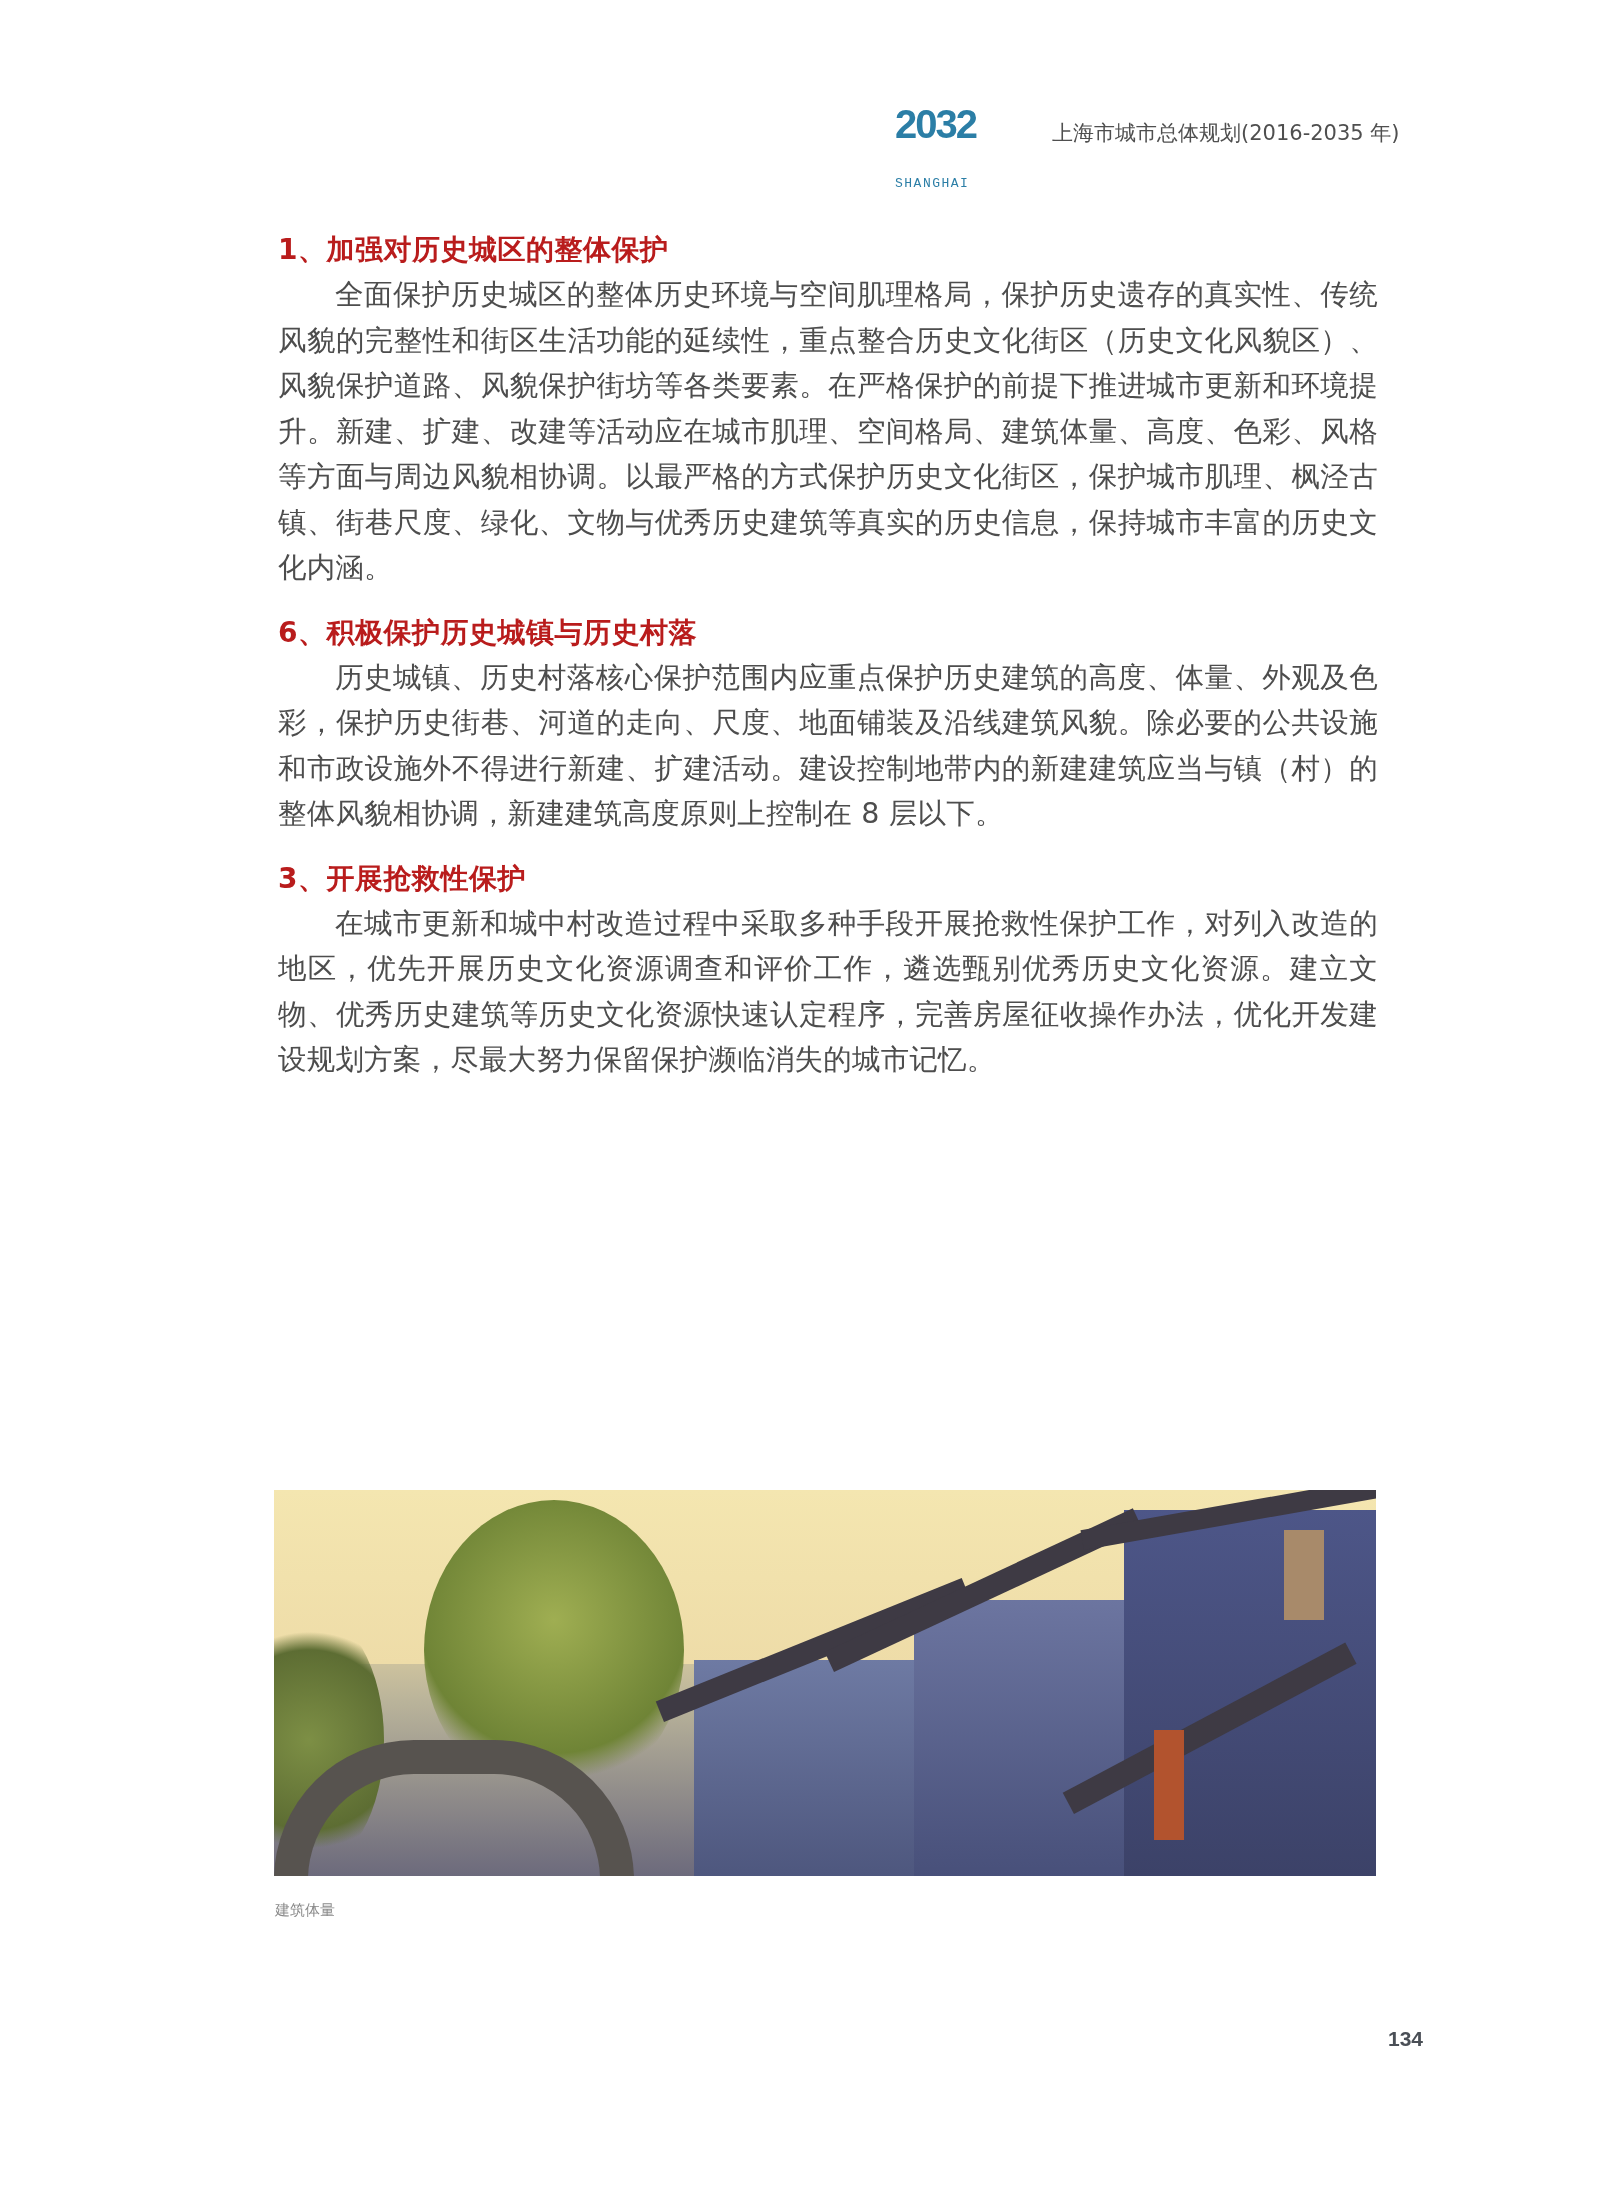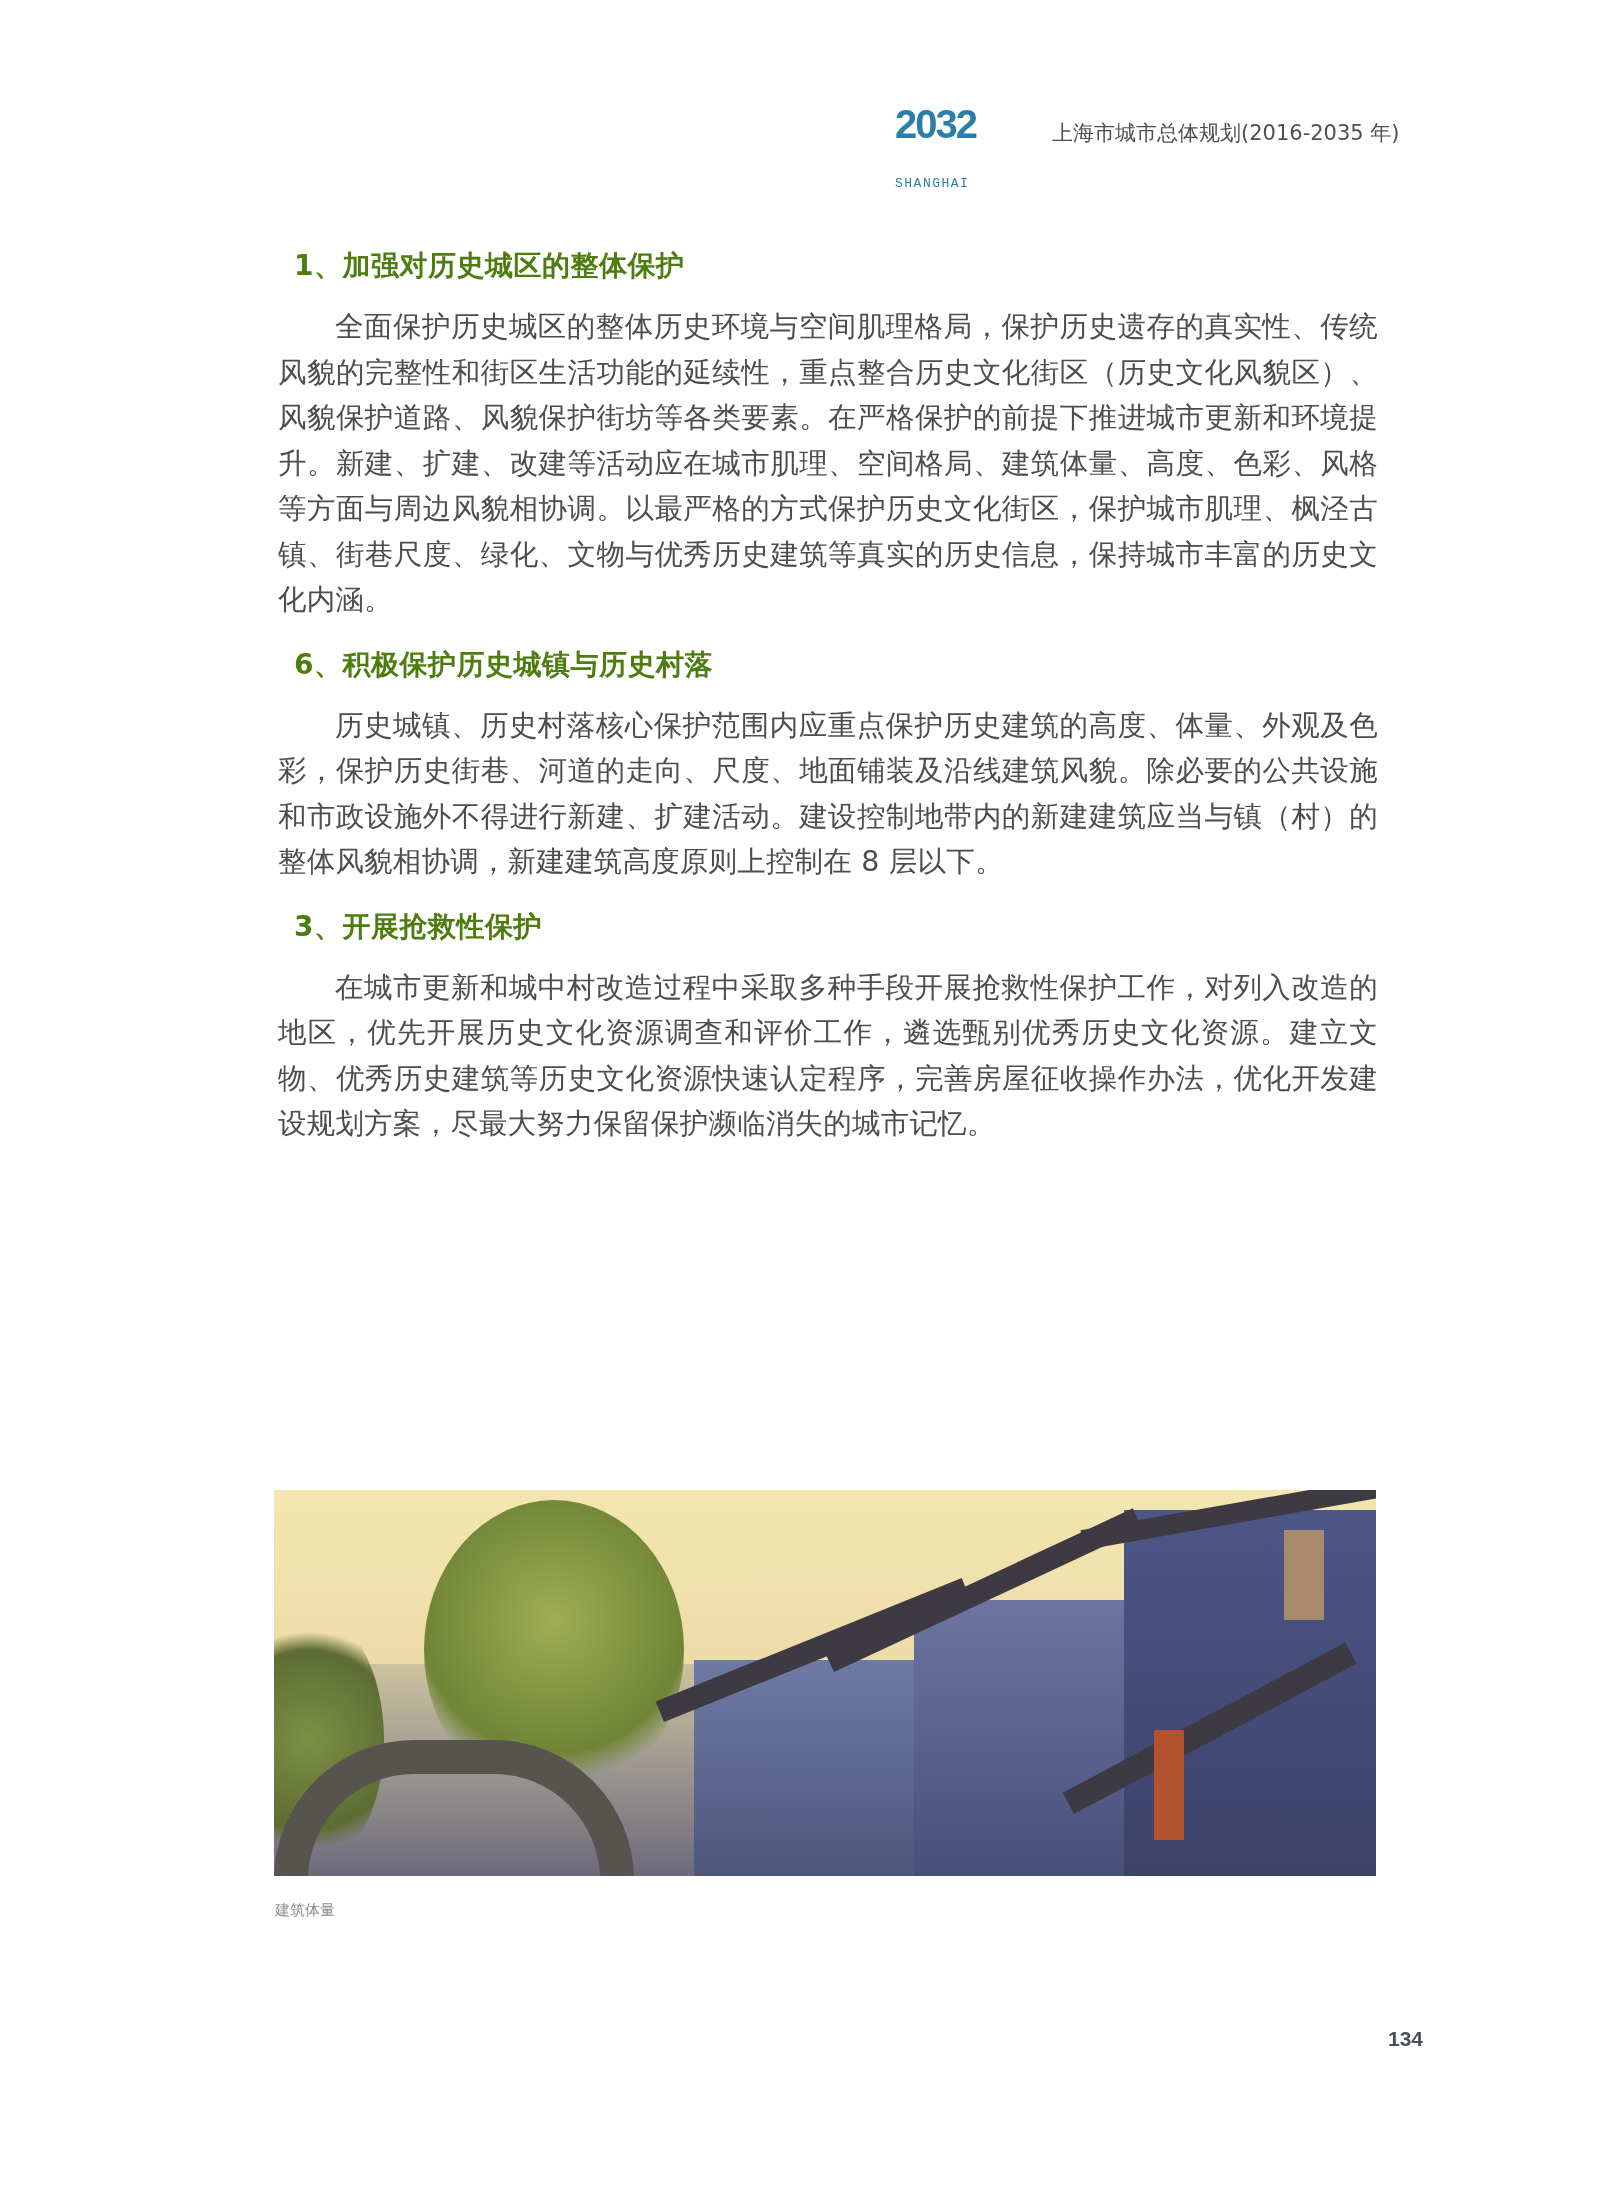--- a/index.html
+++ b/index.html
@@ -9,22 +9,22 @@
   .header { position: absolute; left: 895px; top: 108px; height: 54px; width: 520px; }
   .logo { position: absolute; left: 0; top: 0; width: 110px; height: 54px; color: #2b7ea6; }
   .logo-num { position: absolute; left: 0; top: -6px; font-size: 40px; font-weight: bold;
               letter-spacing: -2px; font-family: "Liberation Sans", sans-serif; color: #2b7ea6; line-height: 44px; }
   .logo-sub { position: absolute; left: 0; top: 36px; font-size: 13px; letter-spacing: 1.5px;
               font-family: Liberation Mono, monospace; color: #2b7ea6; line-height: 16px; margin-top: 32px; }
   .doc-title { position: absolute; left: 157px; top: 12px; font-size: 21px; color: #4f4f4f;
                white-space: nowrap; line-height: 26px; font-family: "DejaVu Sans", sans-serif; }
 
   .content { position: absolute; left: 278px; top: 228px; width: 1100px; }
-  .section-heading { font-size: 28px; font-weight: bold; color: #4d7c0f; line-height: 44px;
-                     margin: 16px; letter-spacing: 0.5px; }
+  .section-heading { font-size: 28px; font-weight: bold; color: #b91c1c; line-height: 44px;
+                     margin: 0; letter-spacing: 0.5px; }
   .para { font-size: 28.5px; line-height: 45.5px; margin: 0; text-indent: 2em;
           text-align: justify; color: #4d4d4d; letter-spacing: 0.2px; }
   .gap-para { margin-top: 22px; }
   .gap-section { margin-top: 20px; }
 
   .photo { position: absolute; left: 274px; top: 1490px; width: 1102px; height: 386px; overflow: hidden;
            background: linear-gradient(180deg, #f1e3ac 0%, #ecd9a3 30%, #b9b39a 55%, #6c6a7c 100%); }
   .photo .sky { position: absolute; left: 0; top: 0; width: 100%; height: 45%;
                 background: linear-gradient(180deg, #f4e6b0, #eedca8); }
   .photo .tree { position: absolute; border-radius: 50%; }

